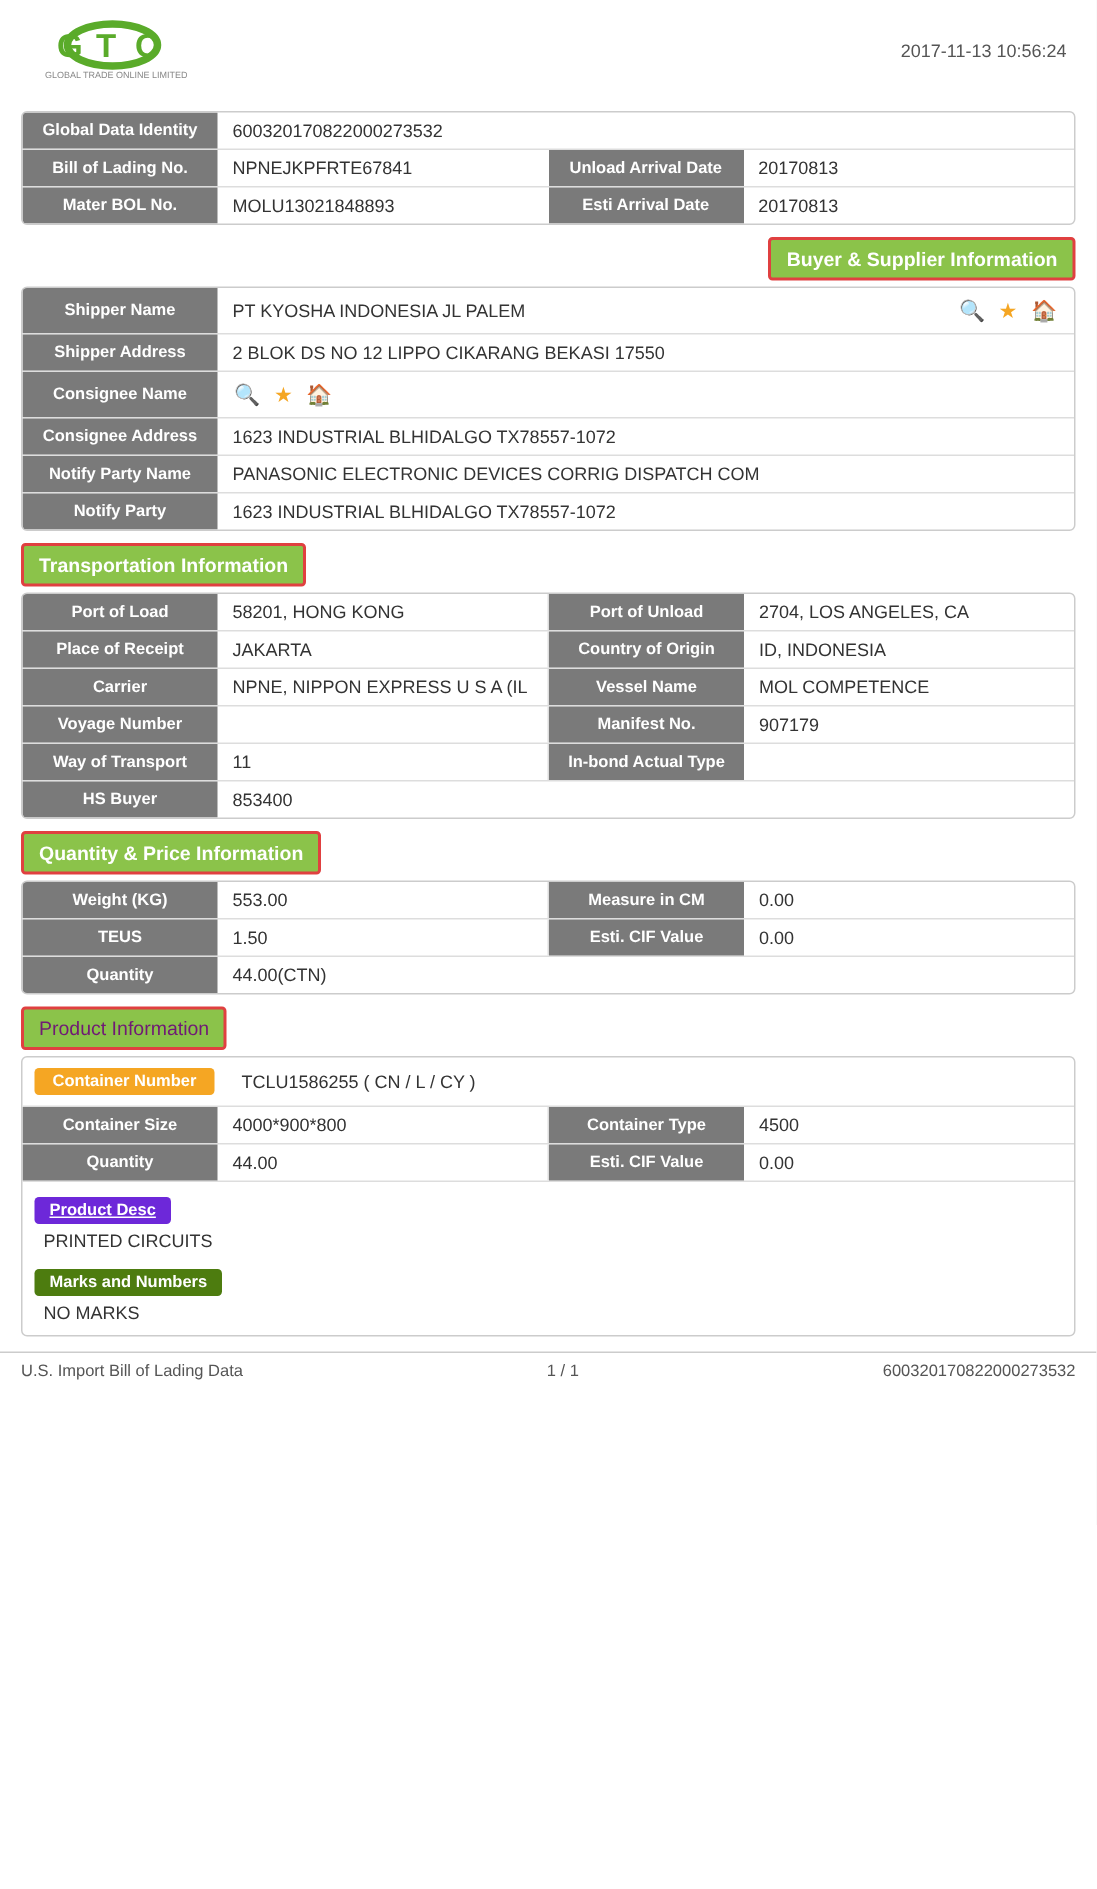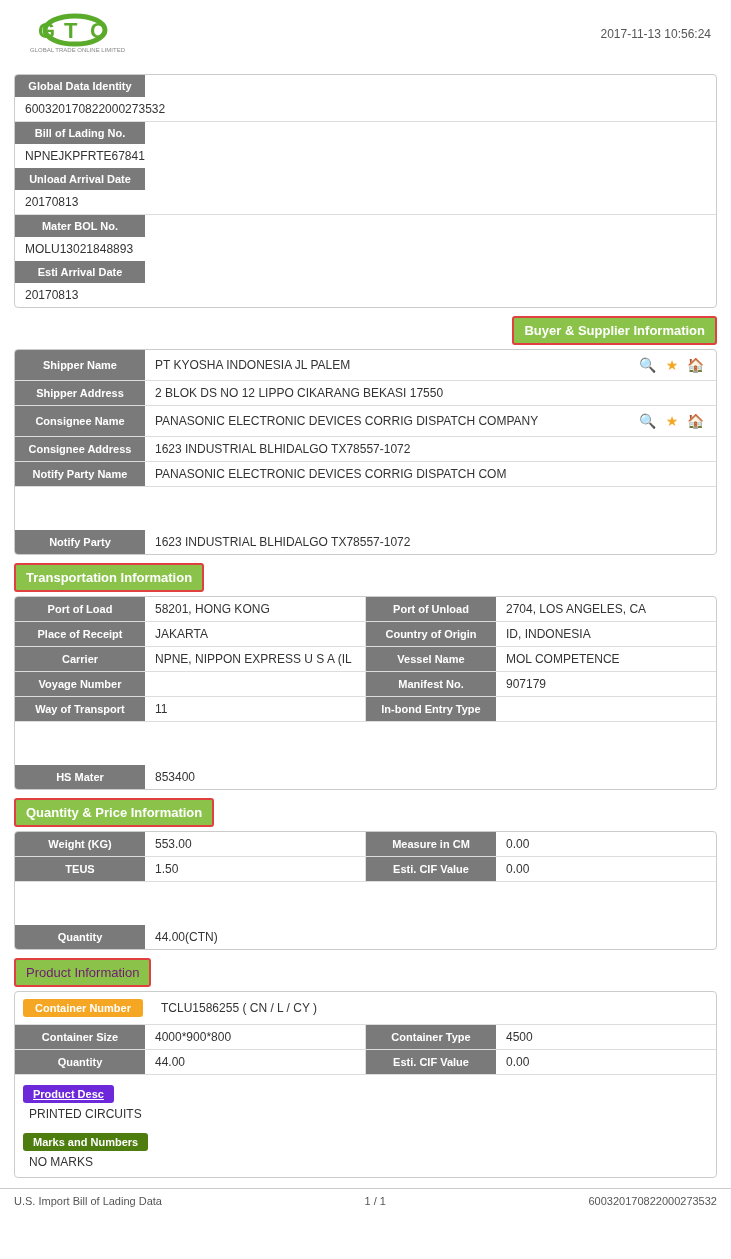--- a/index.html
+++ b/index.html
@@ -100,34 +100,32 @@
       border-radius: 4px;
       overflow: hidden;
     }
 
     .full-row {
       display: flex;
       border-bottom: 1px solid #ddd;
     }
     .full-row:last-child {
       border-bottom: none;
-      margin-top: 43px;
     }
 
     .top-info-box {
       margin: 8px 14px;
       border: 1px solid #ccc;
       border-radius: 4px;
       overflow: hidden;
     }
     .top-row {
       display: flex;
       align-items: stretch;
       border-bottom: 1px solid #ddd;
-      flex-direction: column;
     }
     .top-row:last-child {
       border-bottom: none;
     }
     .top-label {
       background: #7a7a7a;
       color: #fff;
       font-size: 11px;
       font-weight: bold;
       padding: 5px 8px;
@@ -278,21 +276,20 @@
     </div>
 
     <div class="full-row">
       <div class="label-cell">Shipper Address</div>
       <div class="value-cell">2 BLOK DS NO 12 LIPPO CIKARANG BEKASI 17550</div>
     </div>
 
     <div class="full-row">
       <div class="label-cell">Consignee Name</div>
       <div class="value-cell with-icons">
-        <span>PANASONIC ELECTRONIC DEVICES CORRIG DISPATCH COMPANY</span>
         <div class="icons-group">
           <span class="icon-search">🔍</span>
           <span class="icon-star">★</span>
           <span class="icon-home">🏠</span>
         </div>
       </div>
     </div>
 
     <div class="full-row">
       <div class="label-cell">Consignee Address</div>
@@ -360,27 +357,27 @@
         <div class="value-cell">907179</div>
       </div>
     </div>
 
     <div class="pair-row">
       <div class="pair-cell">
         <div class="label-cell">Way of Transport</div>
         <div class="value-cell">11</div>
       </div>
       <div class="pair-cell">
-        <div class="label-cell">In-bond Entry Type</div>
+        <div class="label-cell">In-bond Actual Type</div>
         <div class="value-cell"></div>
       </div>
     </div>
 
     <div class="full-row">
-      <div class="label-cell">HS Mater</div>
+      <div class="label-cell">HS Buyer</div>
       <div class="value-cell">853400</div>
     </div>
   </div>
 
   <div style="margin: 8px 14px 0 14px;">
     <div style="border: 2px solid #e04040; border-radius: 3px; background: #8bc34a; padding: 5px 10px; display: inline-block;">
       <span style="font-size:13px; font-weight:bold; color:#fff;">Quantity &amp; Price Information</span>
     </div>
   </div>
 

